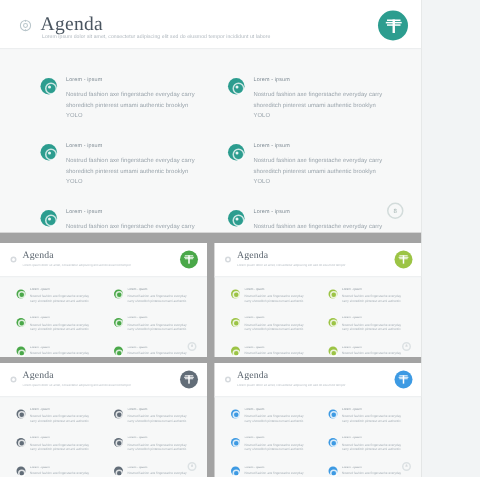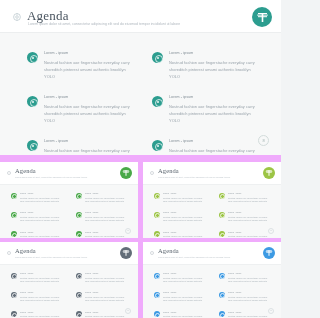--- a/index.html
+++ b/index.html
@@ -9,21 +9,21 @@
     height: 318px;
     background: #f2f4f5;
     font-family: "Liberation Sans", sans-serif;
     overflow: hidden;
   }
 
   .page {
     width: 281px;
     height: 318px;
     position: relative;
-    background: #f0abfc;
+    background: #a3a3a3;
   }
 
   
   .hero-slide {
     position: absolute;
     left: 0;
     top: 0;
     width: 281px;
     height: 155px;
     background: #f7f8f8;

